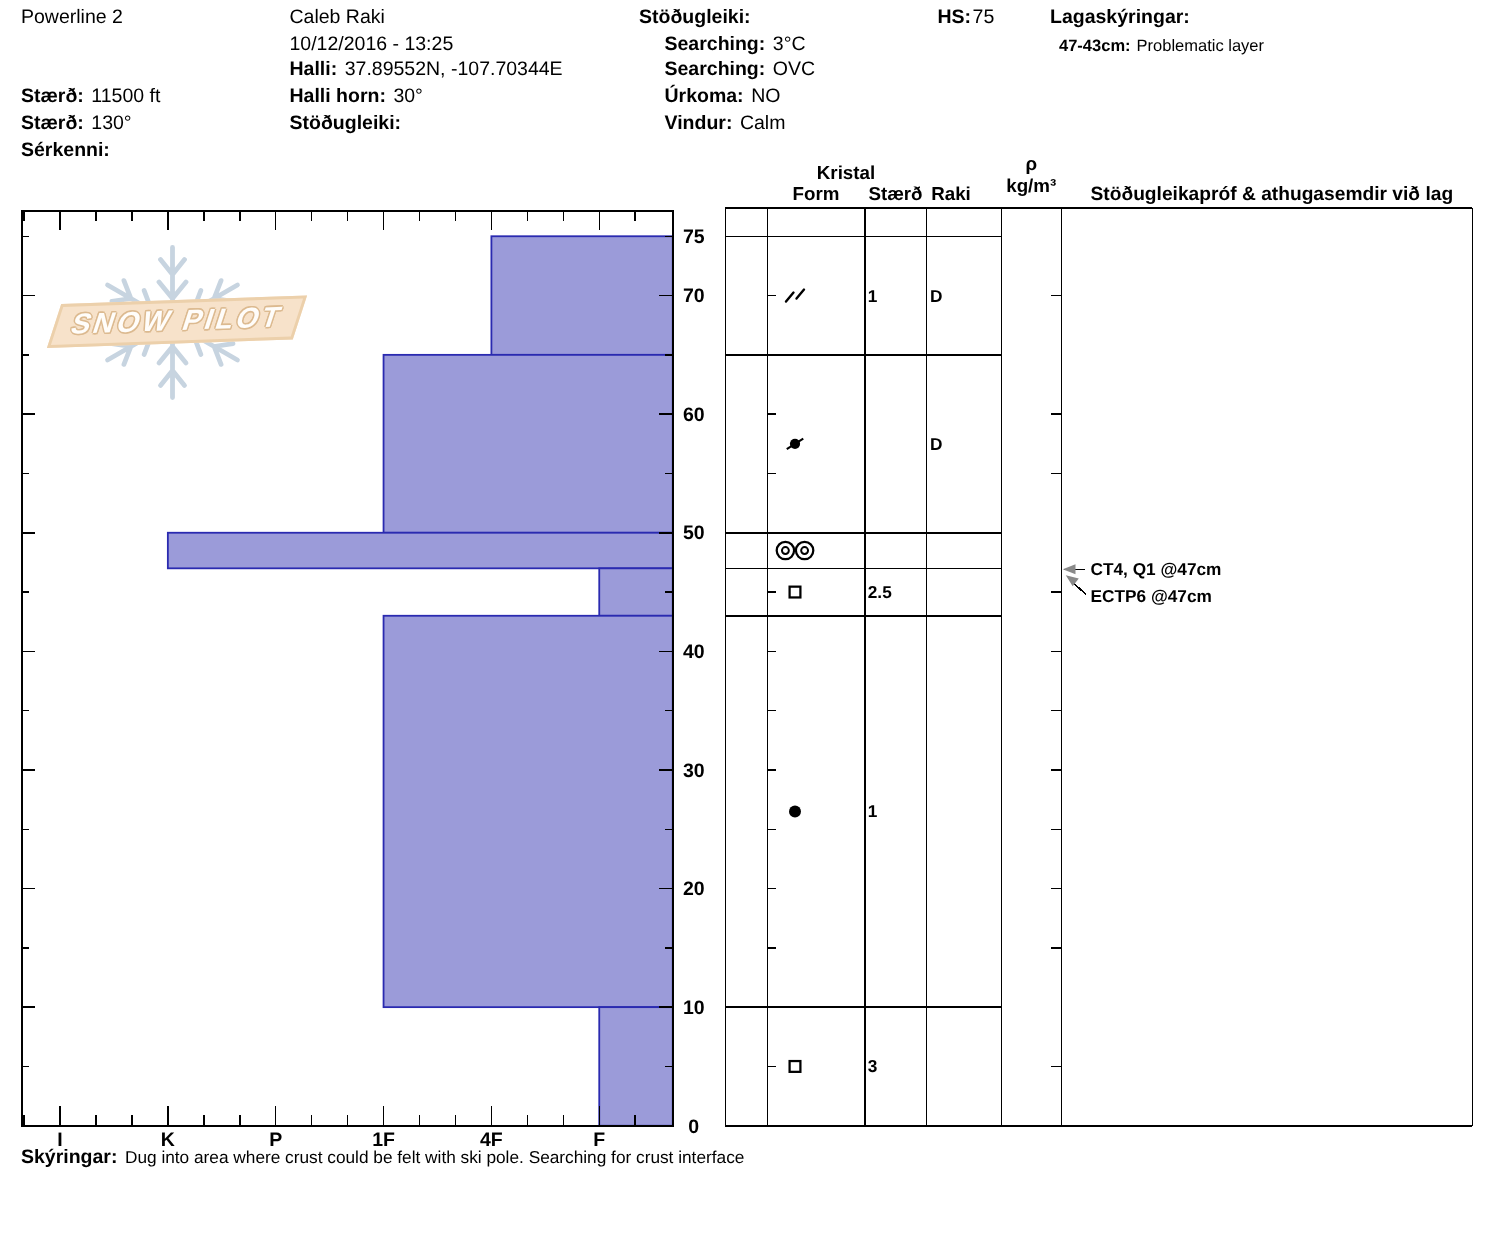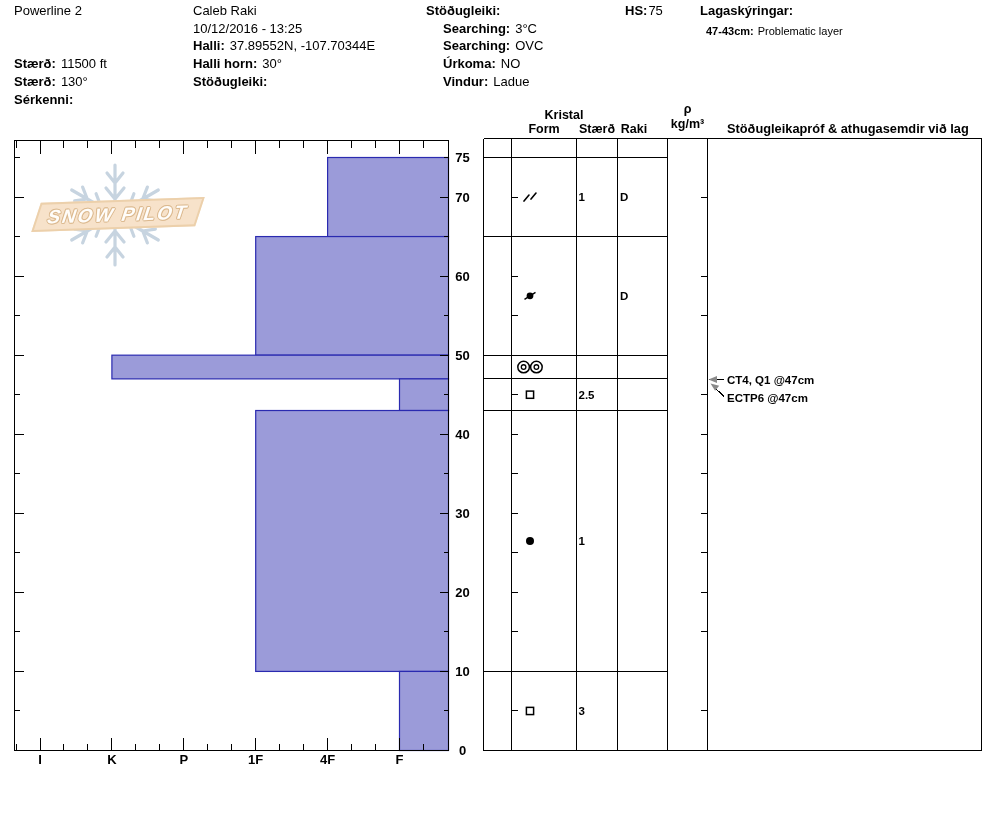--- a/index.html
+++ b/index.html
@@ -231,22 +231,25 @@
     <div class="hl" style="left:193px;top:4px"><span>Caleb Raki</span></div>
     <div class="hl" style="left:193px;top:22px"><span>10/12/2016 - 13:25</span></div>
     <div class="hl" style="left:193px;top:39px"><span class="b">Halli:</span><span>37.89552N, -107.70344E</span></div>
     <div class="hl" style="left:193px;top:57px"><span class="b">Halli horn:</span><span>30°</span></div>
     <div class="hl" style="left:193px;top:75px"><span class="b">Stöðugleiki:</span><span></span></div>
 
     <div class="hl" style="left:426px;top:4px"><span class="b">Stöðugleiki:</span><span></span></div>
     <div class="hl" style="left:443px;top:22px"><span class="b">Searching:</span><span>3°C</span></div>
     <div class="hl" style="left:443px;top:39px"><span class="b">Searching:</span><span>OVC</span></div>
     <div class="hl" style="left:443px;top:57px"><span class="b">Úrkoma:</span><span>NO</span></div>
-    <div class="hl" style="left:443px;top:75px"><span class="b">Vindur:</span><span>Ladue</span></div>
+    <div class="hl" style="left:443px;top:75px"><span class="b">Vindur:</span><span>Calm</span></div>
 
     <div class="hl" style="left:625px;top:4px"><span class="b0">HS:</span><span>75</span></div>
 
     <div class="hl" style="left:700px;top:4px"><span class="b">Lagaskýringar:</span></div>
     <div class="hl small" style="left:706px;top:24px"><span class="b" style="margin-right:4px">47-43cm:</span><span>Problematic layer</span></div>
   </div>
 
+  <div class="hl" style="left:14px;top:764px;z-index:3">
+    <span class="b" style="font-size:13px">Skýringar:</span><span style="font-size:11.5px">Dug into area where crust could be felt with ski pole. Searching for crust interface</span>
+  </div>
 
 </div>
 
 </body></html>

